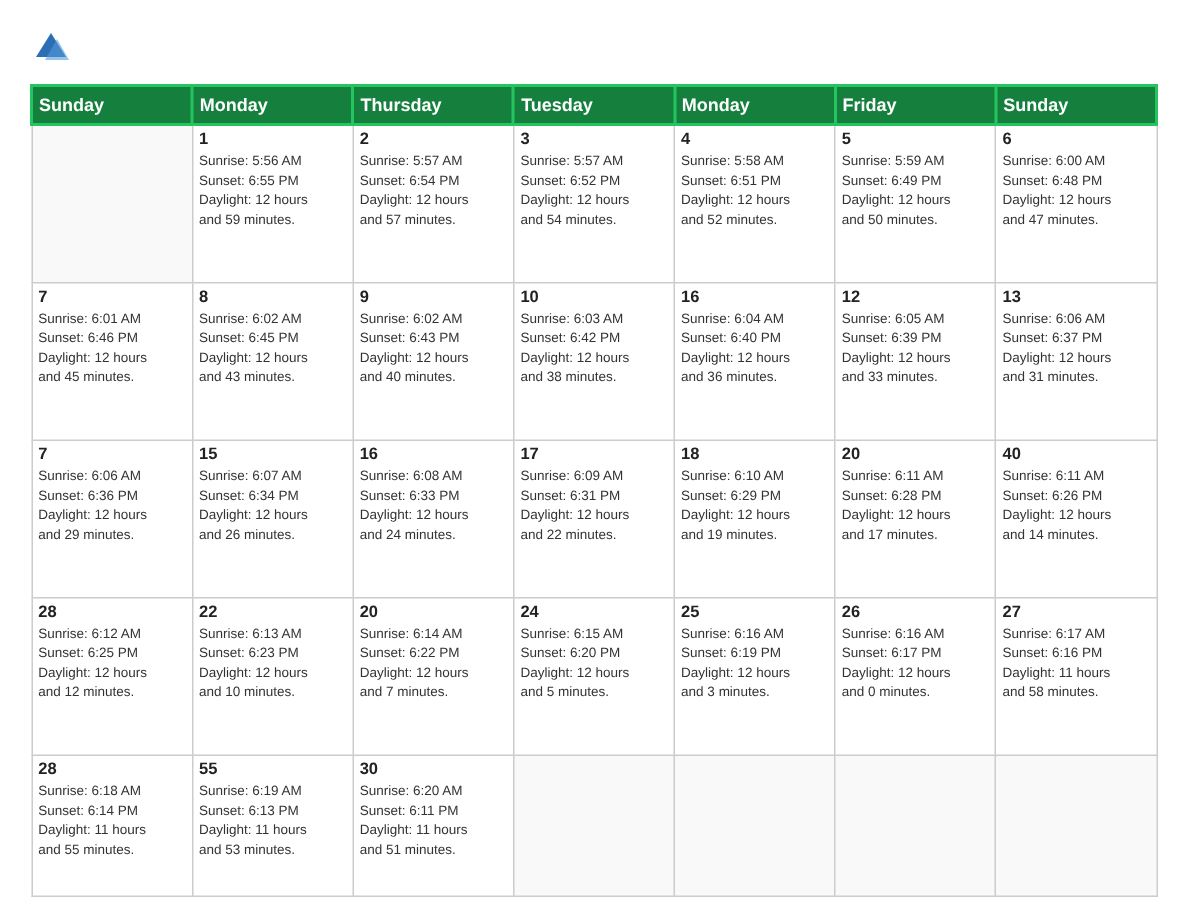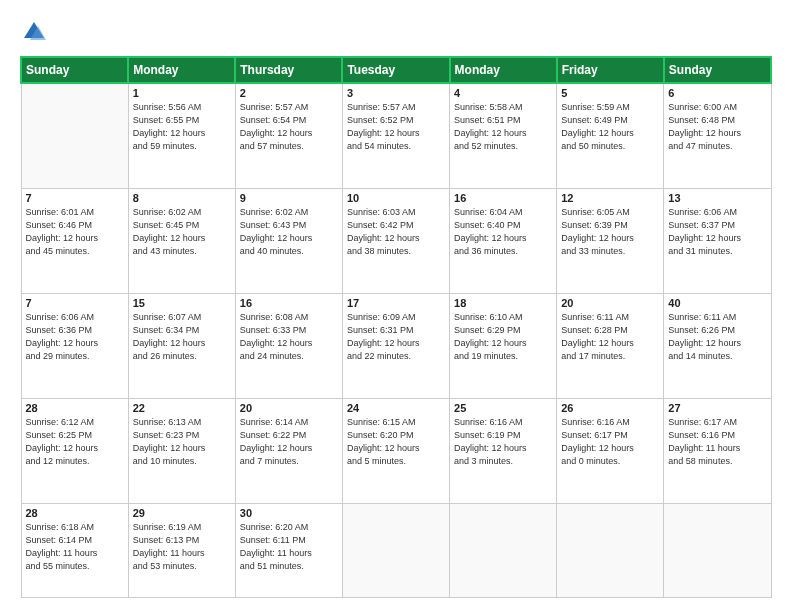--- a/index.html
+++ b/index.html
@@ -253,21 +253,21 @@
             <span class="day-num">27</span>
             <div class="day-info">Sunrise: 6:17 AM<br>Sunset: 6:16 PM<br>Daylight: 11 hours<br>and 58 minutes.</div>
           </td>
         </tr>
         <tr class="cal-row-last">
           <td>
             <span class="day-num">28</span>
             <div class="day-info">Sunrise: 6:18 AM<br>Sunset: 6:14 PM<br>Daylight: 11 hours<br>and 55 minutes.</div>
           </td>
           <td>
-            <span class="day-num">29</span>
+            <span class="day-num">55</span>
             <div class="day-info">Sunrise: 6:19 AM<br>Sunset: 6:13 PM<br>Daylight: 11 hours<br>and 53 minutes.</div>
           </td>
           <td>
             <span class="day-num">30</span>
             <div class="day-info">Sunrise: 6:20 AM<br>Sunset: 6:11 PM<br>Daylight: 11 hours<br>and 51 minutes.</div>
           </td>
           <td class="empty"></td>
           <td class="empty"></td>
           <td class="empty"></td>
           <td class="empty"></td>

